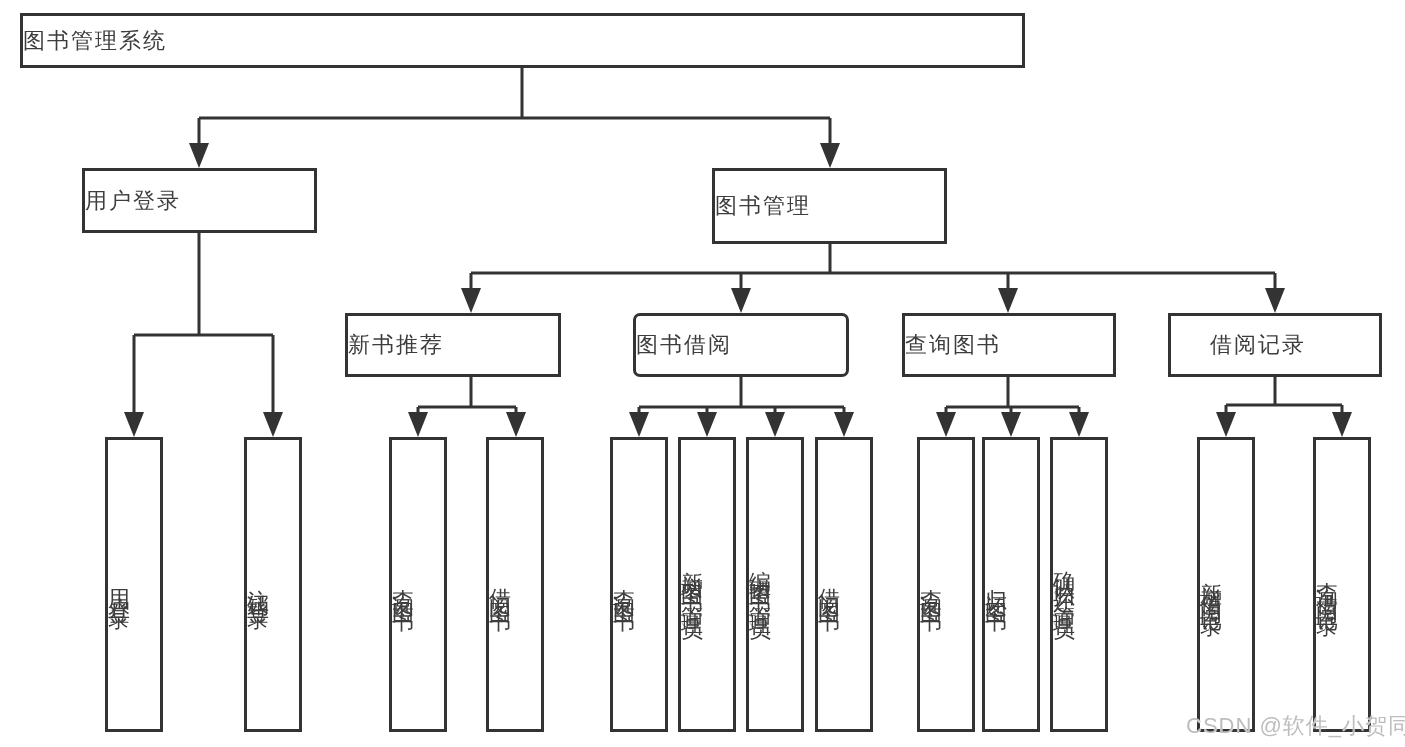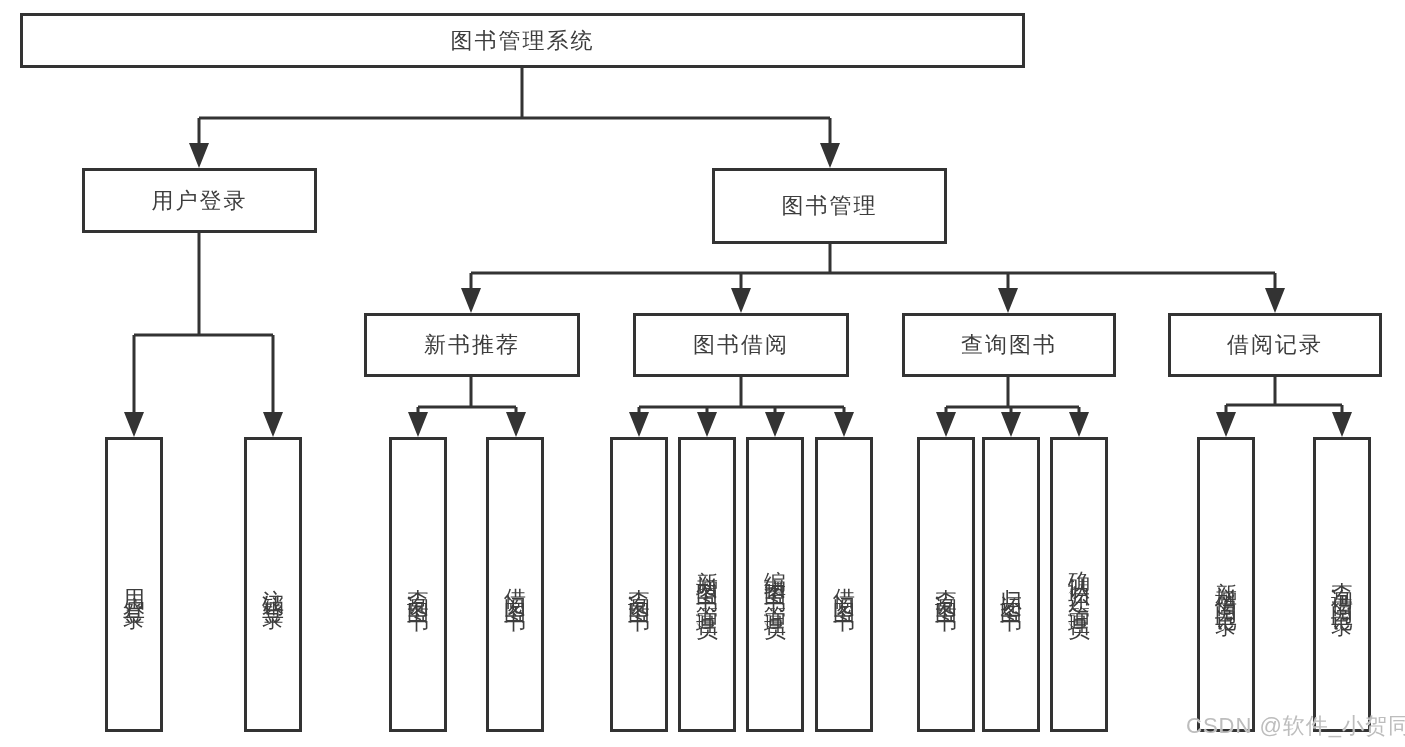--- a/index.html
+++ b/index.html
@@ -32,21 +32,20 @@
   svg.connectors .tri{
     fill:var(--line);
     stroke:none;
   }
   .box{
     position:absolute;
     border:3px solid var(--line);
     background:#ffffff;
     display:flex;
     align-items:center;
-    justify-content:center;
     color:var(--text);
   }
   .hlabel{
     font-size:22px;
     letter-spacing:2px;
     white-space:nowrap;
   }
   .vlabel{
     writing-mode:vertical-rl;
     text-orientation:mixed;
@@ -107,30 +106,30 @@
     <span class="hlabel">图书管理系统</span>
   </div>
 
   <div class="box" style="left:82px;top:168px;width:235px;height:65px;">
     <span class="hlabel">用户登录</span>
   </div>
   <div class="box" style="left:712px;top:168px;width:235px;height:76px;">
     <span class="hlabel">图书管理</span>
   </div>
 
-  <div class="box" style="left:364px;top:313px;width:216px;height:64px;">
+  <div class="box" style="left:345px;top:313px;width:216px;height:64px;">
     <span class="hlabel">新书推荐</span>
   </div>
-  <div class="box" style="left:633px;top:313px;width:216px;height:64px;">
+  <div class="box" style="left:633px;top:313px;width:216px;height:64px;border-radius:7px;">
     <span class="hlabel">图书借阅</span>
   </div>
   <div class="box" style="left:902px;top:313px;width:214px;height:64px;">
     <span class="hlabel">查询图书</span>
   </div>
-  <div class="box" style="left:1168px;top:313px;width:214px;height:64px;">
+  <div class="box" style="left:1168px;top:313px;width:214px;height:64px;padding-left:39px;">
     <span class="hlabel">借阅记录</span>
   </div>
 
   <div class="box" style="left:105px;top:437px;width:58px;height:295px;">
     <span class="vlabel">用户登录</span>
   </div>
   <div class="box" style="left:244px;top:437px;width:58px;height:295px;">
     <span class="vlabel">注销登录</span>
   </div>
 

